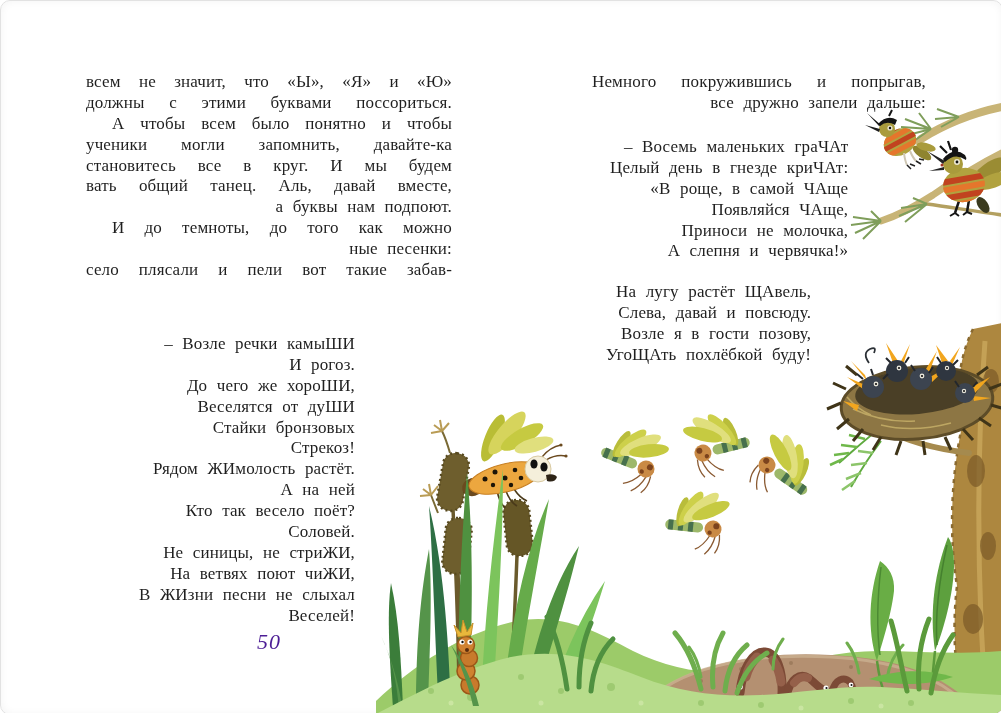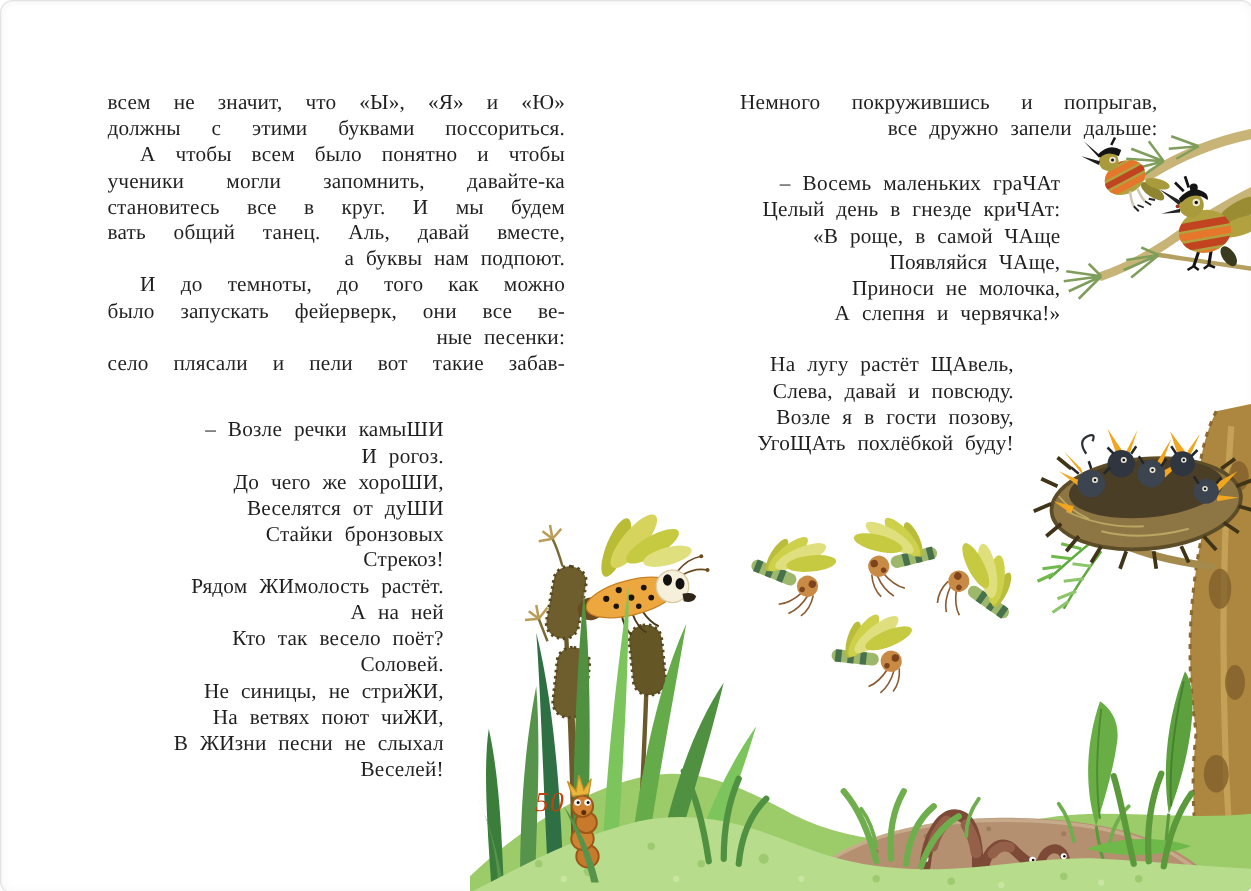--- a/index.html
+++ b/index.html
@@ -13,22 +13,22 @@
   .prose,.poem{position:absolute;font-size:17px;line-height:20.9px;letter-spacing:.15px;word-spacing:.3em;}
   .line{white-space:nowrap;height:20.9px;text-align:right;}
   .line.just{white-space:normal;text-align:justify;text-align-last:justify;text-justify:inter-word;overflow:hidden;}
   .line.ind{text-indent:26px;}
   .left-prose{left:85px;top:71px;width:366px;}
   .left-poem{left:138px;top:333px;}
   .right-prose{left:565px;top:71px;width:360px;}
   .right-poem1{left:609px;top:136px;}
   .right-poem2{left:605px;top:281px;}
   .pageno{
-    position:absolute;left:85px;top:628px;width:366px;text-align:right;
-    font-size:22px;font-style:italic;color:#c2410c;letter-spacing:1px;
+    position:absolute;left:85px;top:628px;width:366px;text-align:center;
+    font-size:22px;font-style:italic;color:#4c1d95;letter-spacing:1px;
   }
 </style>
 </head>
 <body>
 
 <div class="spread">
 
 <svg class="art" viewBox="0 0 1001 713" xmlns="http://www.w3.org/2000/svg">
   <defs>
     <g id="df">
@@ -306,21 +306,20 @@
 
   <div class="prose left-prose">
       <div class="line just">всем не значит, что «Ы», «Я» и «Ю»</div>
       <div class="line just">должны с этими буквами поссориться.</div>
       <div class="line just ind">А чтобы всем было понятно и чтобы</div>
       <div class="line just">ученики могли запомнить, давайте-ка</div>
       <div class="line just">становитесь все в круг. И мы будем</div>
       <div class="line just">вать общий танец. Аль, давай вместе,</div>
       <div class="line">а буквы нам подпоют.</div>
       <div class="line just ind">И до темноты, до того как можно</div>
-      <div class="line just">было запускать фейерверк, они все ве-</div>
       <div class="line">ные песенки:</div>
       <div class="line just">село плясали и пели вот такие забав-</div>
     </div>
   <div class="poem left-poem">
       <div class="line">– Возле речки камыШИ</div>
       <div class="line">И рогоз.</div>
       <div class="line">До чего же хороШИ,</div>
       <div class="line">Веселятся от дуШИ</div>
       <div class="line">Стайки бронзовых</div>
       <div class="line">Стрекоз!</div>

